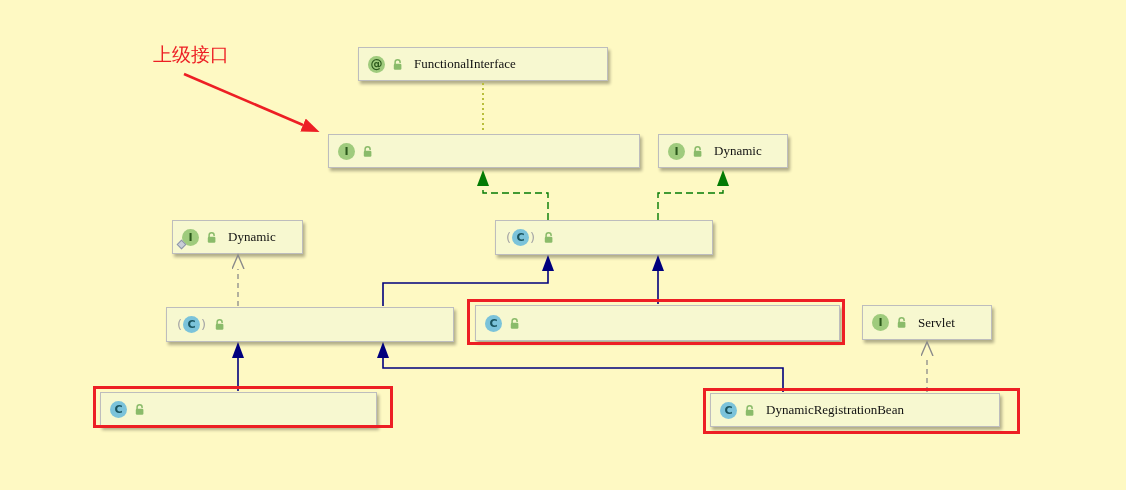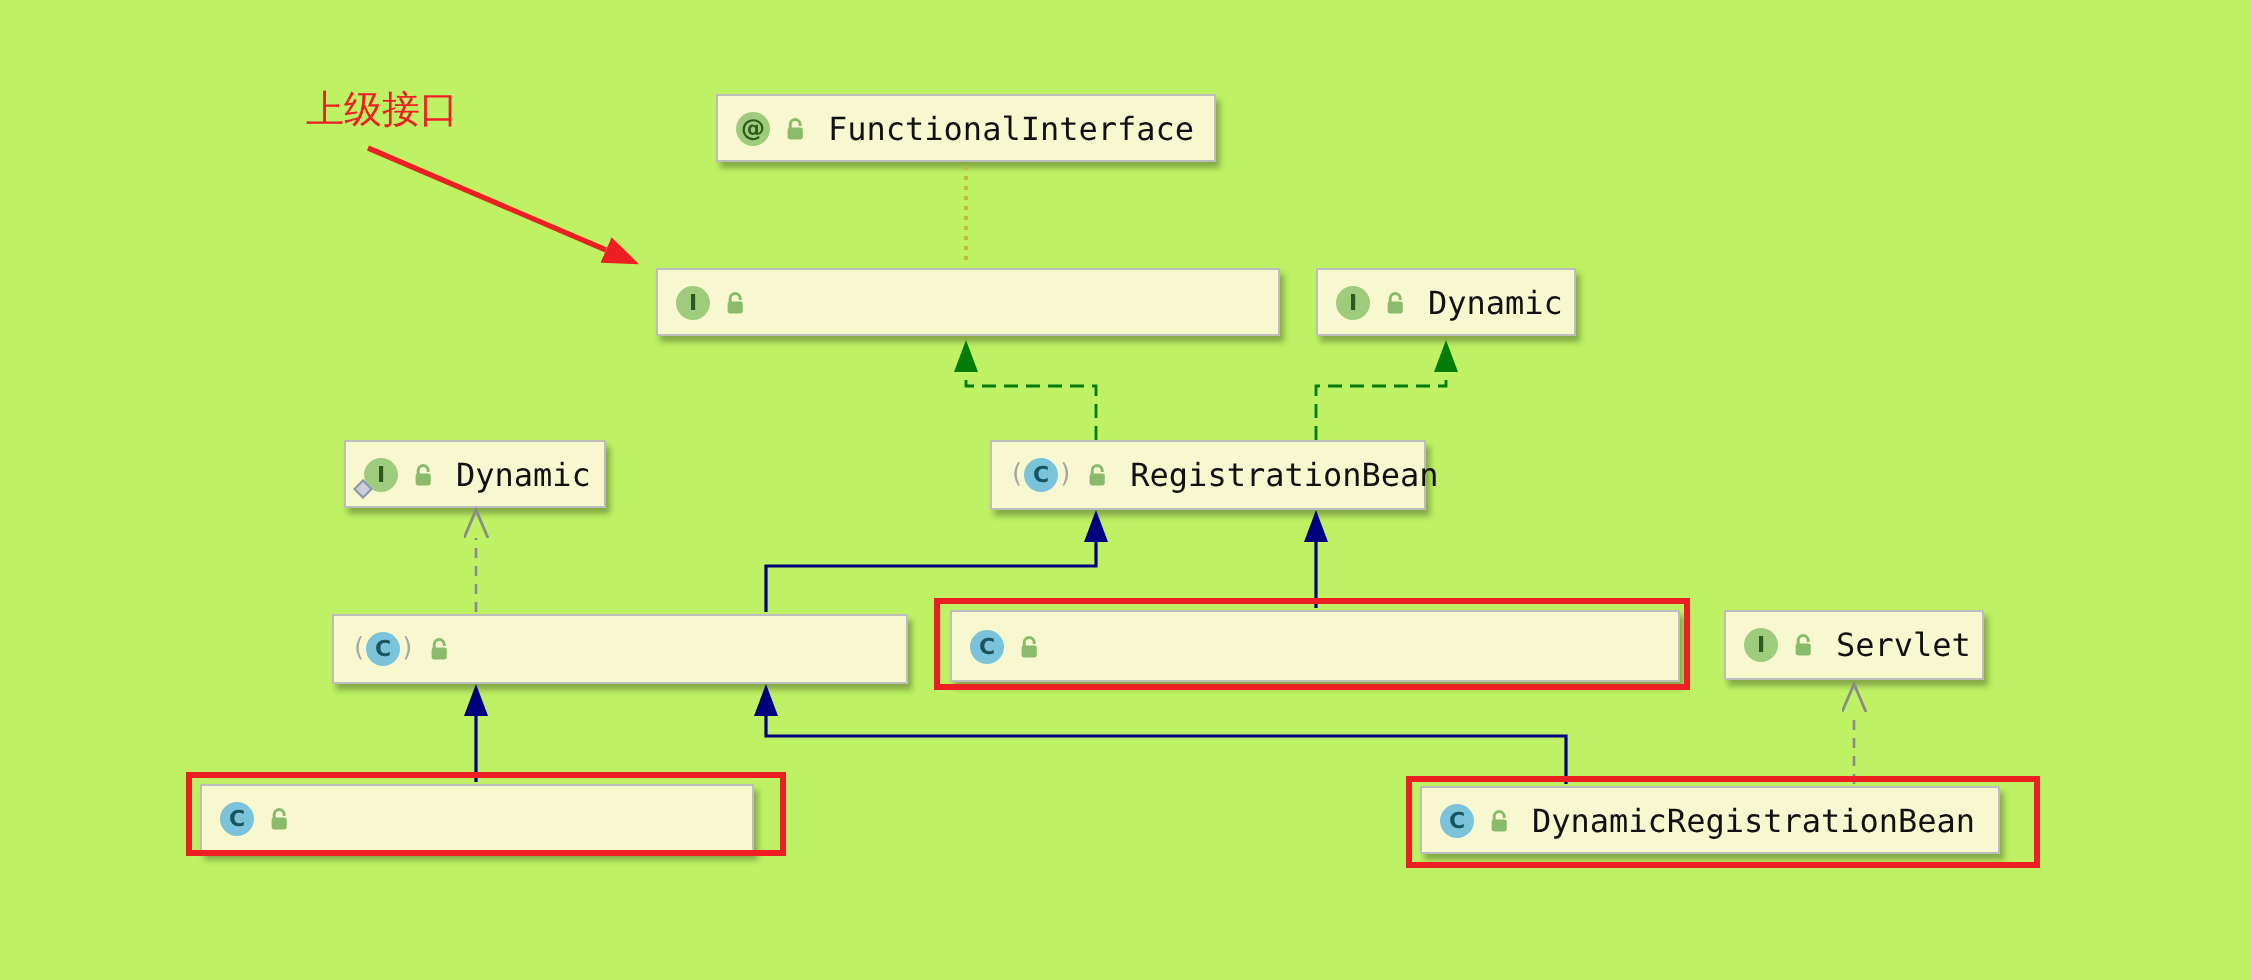--- a/index.html
+++ b/index.html
@@ -2,26 +2,26 @@
 <html style="--node-bg: #F7F8D0; --node-border: #BDBDBD; --navy: #00007E; --green: #047B04; --gray: #8A8A8A; --dotted-olive: #B9BE3C; --red: #ED1F24; --icon-green-bg: #9FCB7D; --icon-green-fg: #2C591C; --icon-cyan-bg: #7BC3DA; --icon-cyan-fg: #19545F; --lock-green: #8ABB6A; --paren-gray: #A6A6A6; --text: #111111;"><head>
 <meta charset="utf-8">
 <style>
   :root{
     --node-bg:#F7F8D0; --node-border:#BDBDBD; --navy:#00007E; --green:#047B04;
     --gray:#8A8A8A; --dotted-olive:#B9BE3C; --red:#ED1F24; --icon-green-bg:#9FCB7D;
     --icon-green-fg:#2C591C; --icon-cyan-bg:#7BC3DA; --icon-cyan-fg:#19545F;
     --lock-green:#8ABB6A; --paren-gray:#A6A6A6; --text:#111111;
   }
   html,body{margin:0;padding:0;background:#FFFFFF;}
-  #stage{position:relative;width:1126px;height:490px;background:#bef264;overflow:hidden;
+  #stage{position:relative;width:1126px;height:490px;background:#fef9c3;overflow:hidden;
          font-family:"DejaVu Sans Mono","Liberation Mono",monospace;}
   .node{position:absolute;height:34px;box-sizing:border-box;background:var(--node-bg);
         border:1px solid var(--node-border);box-shadow:2px 3px 3px rgba(0,0,0,0.30);
         display:flex;align-items:center;padding:0 9px;cursor:default;}
-  .label{font-size:16px;color:var(--text);white-space:nowrap;margin-left:10px;}
+  .label{font-size:13px;color:var(--text);white-space:nowrap;margin-left:10px;font-family:Liberation Serif, serif;}
   .iconwrap{position:relative;display:flex;align-items:center;}
   .circ{width:17px;height:17px;border-radius:50%;display:flex;align-items:center;
         justify-content:center;font-family:"DejaVu Sans","Liberation Sans",sans-serif;
         font-weight:bold;flex:0 0 auto;}
   .circ.green{background:var(--icon-green-bg);color:var(--icon-green-fg);font-size:11px;}
   .circ.cyan{background:var(--icon-cyan-bg);color:var(--icon-cyan-fg);font-size:11px;}
   .circ.at{font-size:12px;}
   .paren{color:var(--paren-gray);font-size:13px;line-height:17px;
          font-family:"DejaVu Sans","Liberation Sans",sans-serif;padding:0 1px;}
   .diamond{position:absolute;left:-4px;bottom:-2px;width:5px;height:5px;
@@ -93,21 +93,20 @@
   <div class="node" style="left:495px;top:220px;width:218px;height:35px;">
     <span class="iconwrap">
       <span class="paren">(</span>
       <span class="circ cyan">C</span>
       <span class="paren">)</span>
     </span>
     <svg class="lock" width="13" height="13" viewBox="0 0 13 13">
       <path d="M4.1 6 V4.3 a2.5 2.5 0 0 1 5 0 V5" fill="none" stroke="currentColor" stroke-width="1.5"></path>
       <rect x="2.8" y="5.7" width="7.6" height="6" rx="1.2" fill="currentColor"></rect>
     </svg>
-    <span class="label">RegistrationBean</span>
   </div>
 
   <div class="node" style="left:166px;top:307px;width:288px;height:35px;">
     <span class="iconwrap">
       <span class="paren">(</span>
       <span class="circ cyan">C</span>
       <span class="paren">)</span>
     </span>
     <svg class="lock" width="13" height="13" viewBox="0 0 13 13">
       <path d="M4.1 6 V4.3 a2.5 2.5 0 0 1 5 0 V5" fill="none" stroke="currentColor" stroke-width="1.5"></path>

